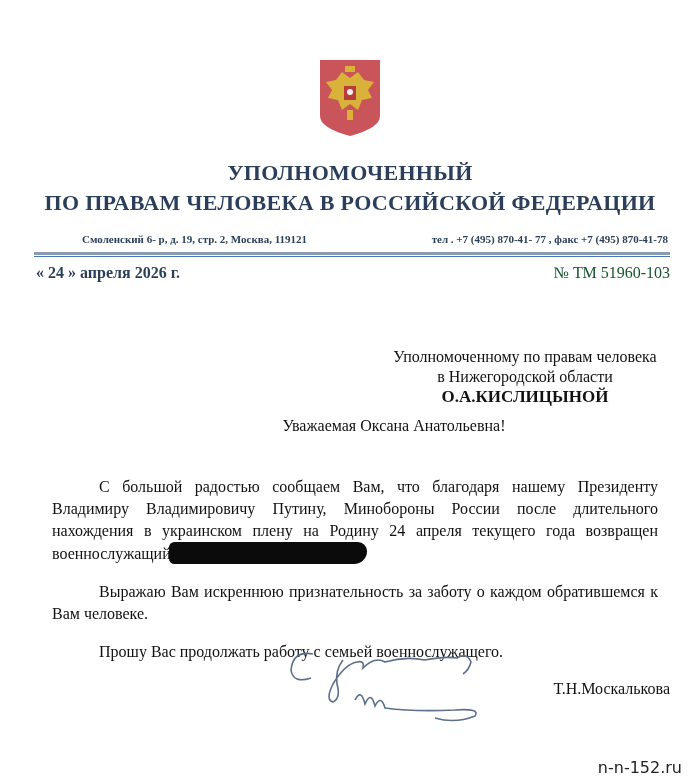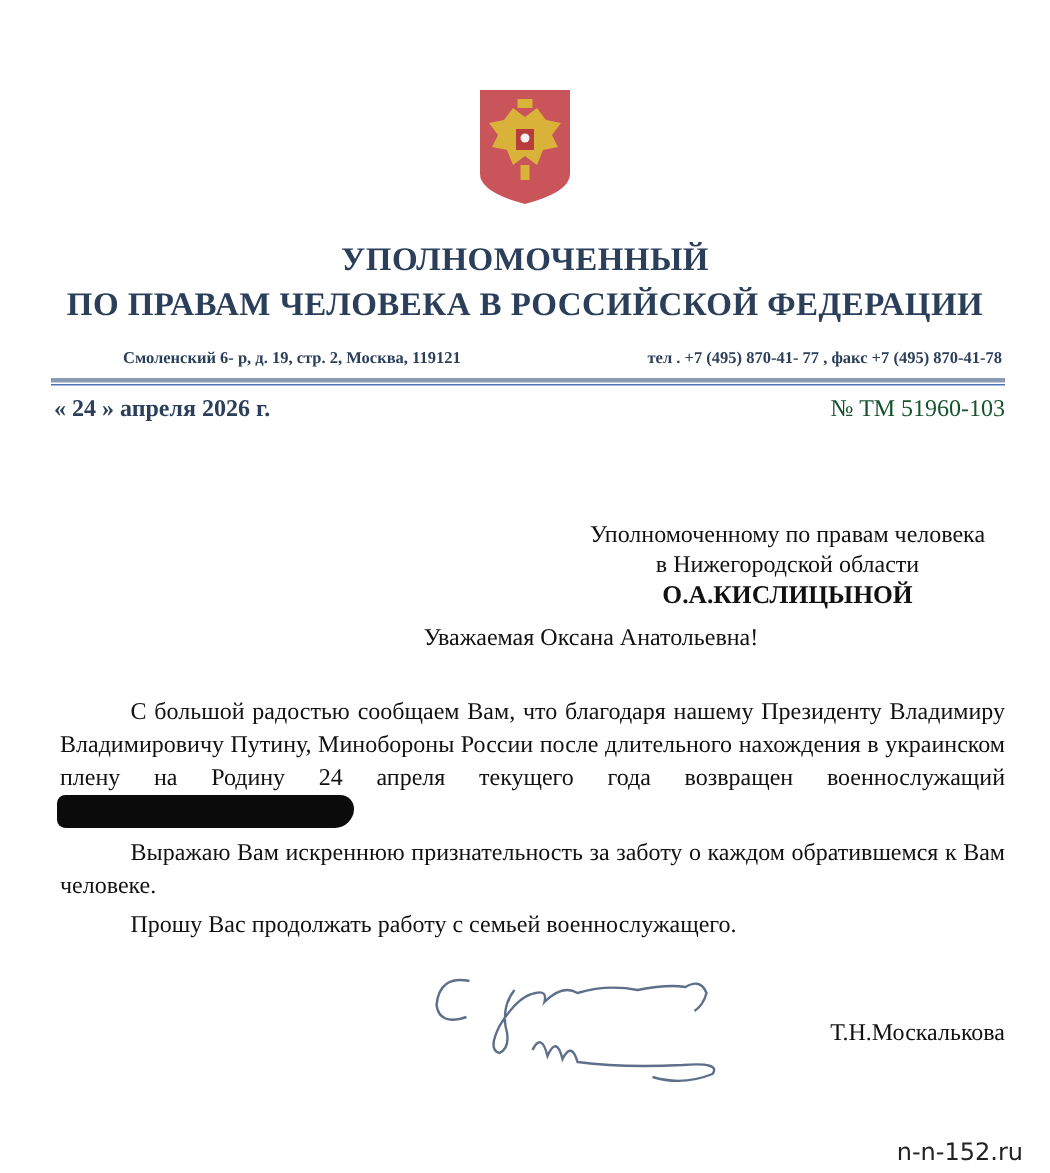--- a/index.html
+++ b/index.html
@@ -14,21 +14,21 @@
   .addr.left { left:44px; }
   .addr.right { right:32px; }
   .rule1 { position:absolute; left:34px; top:252px; width:636px; height:3px; background:#8a9bb4; }
   .rule2 { position:absolute; left:34px; top:256px; width:636px; height:1px; background:#4c74b8; }
   .date { position:absolute; left:36px; top:264px; font-size:16px; color:#2b3f5a;font-weight:bold; }
   .docno { position:absolute; right:30px; top:264px; font-size:16px; color:#14532d; }
   .addressee { position:absolute; left:360px; width:330px; text-align:center; font-size:16px; line-height:20px; top:313px;margin-top:34px; }
   .addressee .name { font-weight:bold; font-size:17px; }
   .greeting { position:absolute; left:0; width:700px; text-align:center; top:417px; font-size:16px;padding-left:44px; }
   .body { position:absolute; left:36px; width:638px; top:460px; font-size:16px; line-height:22px; text-align:justify; }
-  .body p { margin:4px; text-indent:47px; }
+  .body p { margin:16px; text-indent:47px; }
   .redact { display:inline-block; width:198px; height:22px; background:#0b0b0b; border-radius:6px 10px 14px 6px; vertical-align:-5px; margin-left:-2px; }
   .sig { position:absolute; left:285px; top:640px; width:260px; height:100px; }
   .signer { position:absolute; right:30px; top:680px; font-size:16px; }
   .watermark { position:absolute; right:18px; top:758px; font-size:16px; font-family:"DejaVu Sans",sans-serif; color:#222; }
 </style>
 </head>
 <body>
 
 <svg class="emblem" viewBox="0 0 64 80">
   <path d="M2 2 H62 V58 Q62 70 32 78 Q2 70 2 58 Z" fill="#c9545a"></path>

